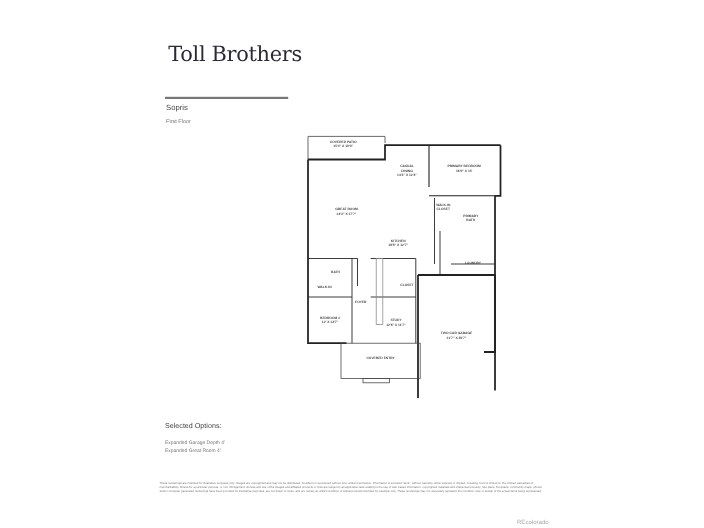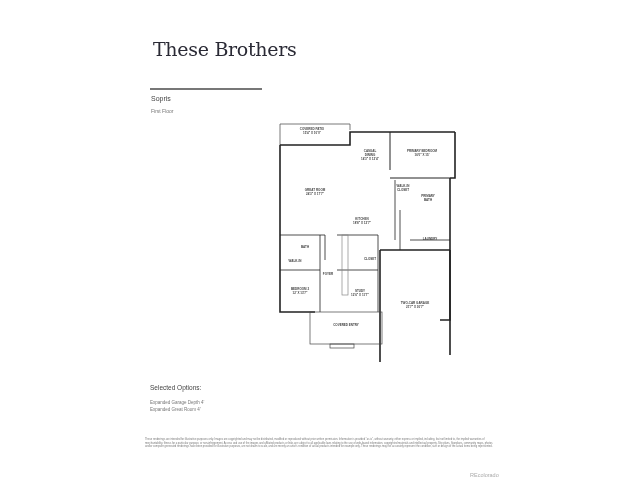--- a/index.html
+++ b/index.html
@@ -11,21 +11,21 @@
   .opts-title { position: absolute; left: 150px; top: 384px; font-size: 6.5px; color: #444; }
   .opt { position: absolute; left: 150px; font-size: 4.5px; color: #777; }
   .disclaimer { position: absolute; left: 145px; top: 438px; width: 355px; font-size: 2.6px; line-height: 3.6px; color: #777; }
   .watermark { position: absolute; left: 470px; top: 472px; font-size: 5.5px; color: #aaa; }
   svg.plan { position: absolute; left: 270px; top: 100px; }
   .rl { font-family: "Liberation Sans", sans-serif; font-size: 3px; fill: #444; text-anchor: middle; font-weight: bold; }
 </style>
 </head>
 <body>
 
-<div class="brand">These Brothers</div>
+<div class="brand">Toll Brothers</div>
 <div class="rule"></div>
 <div class="plan-name">Sopris</div>
 <div class="plan-floor">First Floor</div>
 
 <svg class="plan" width="200" height="262" viewBox="0 0 200 262">
   <g fill="none" stroke="#222" stroke-width="1.6">
 
     <path d="M10 25 V-? " stroke="none"></path>
     <path d="M10 45 V24 H80 V30" stroke="#555" stroke-width="0.8"></path>
 

